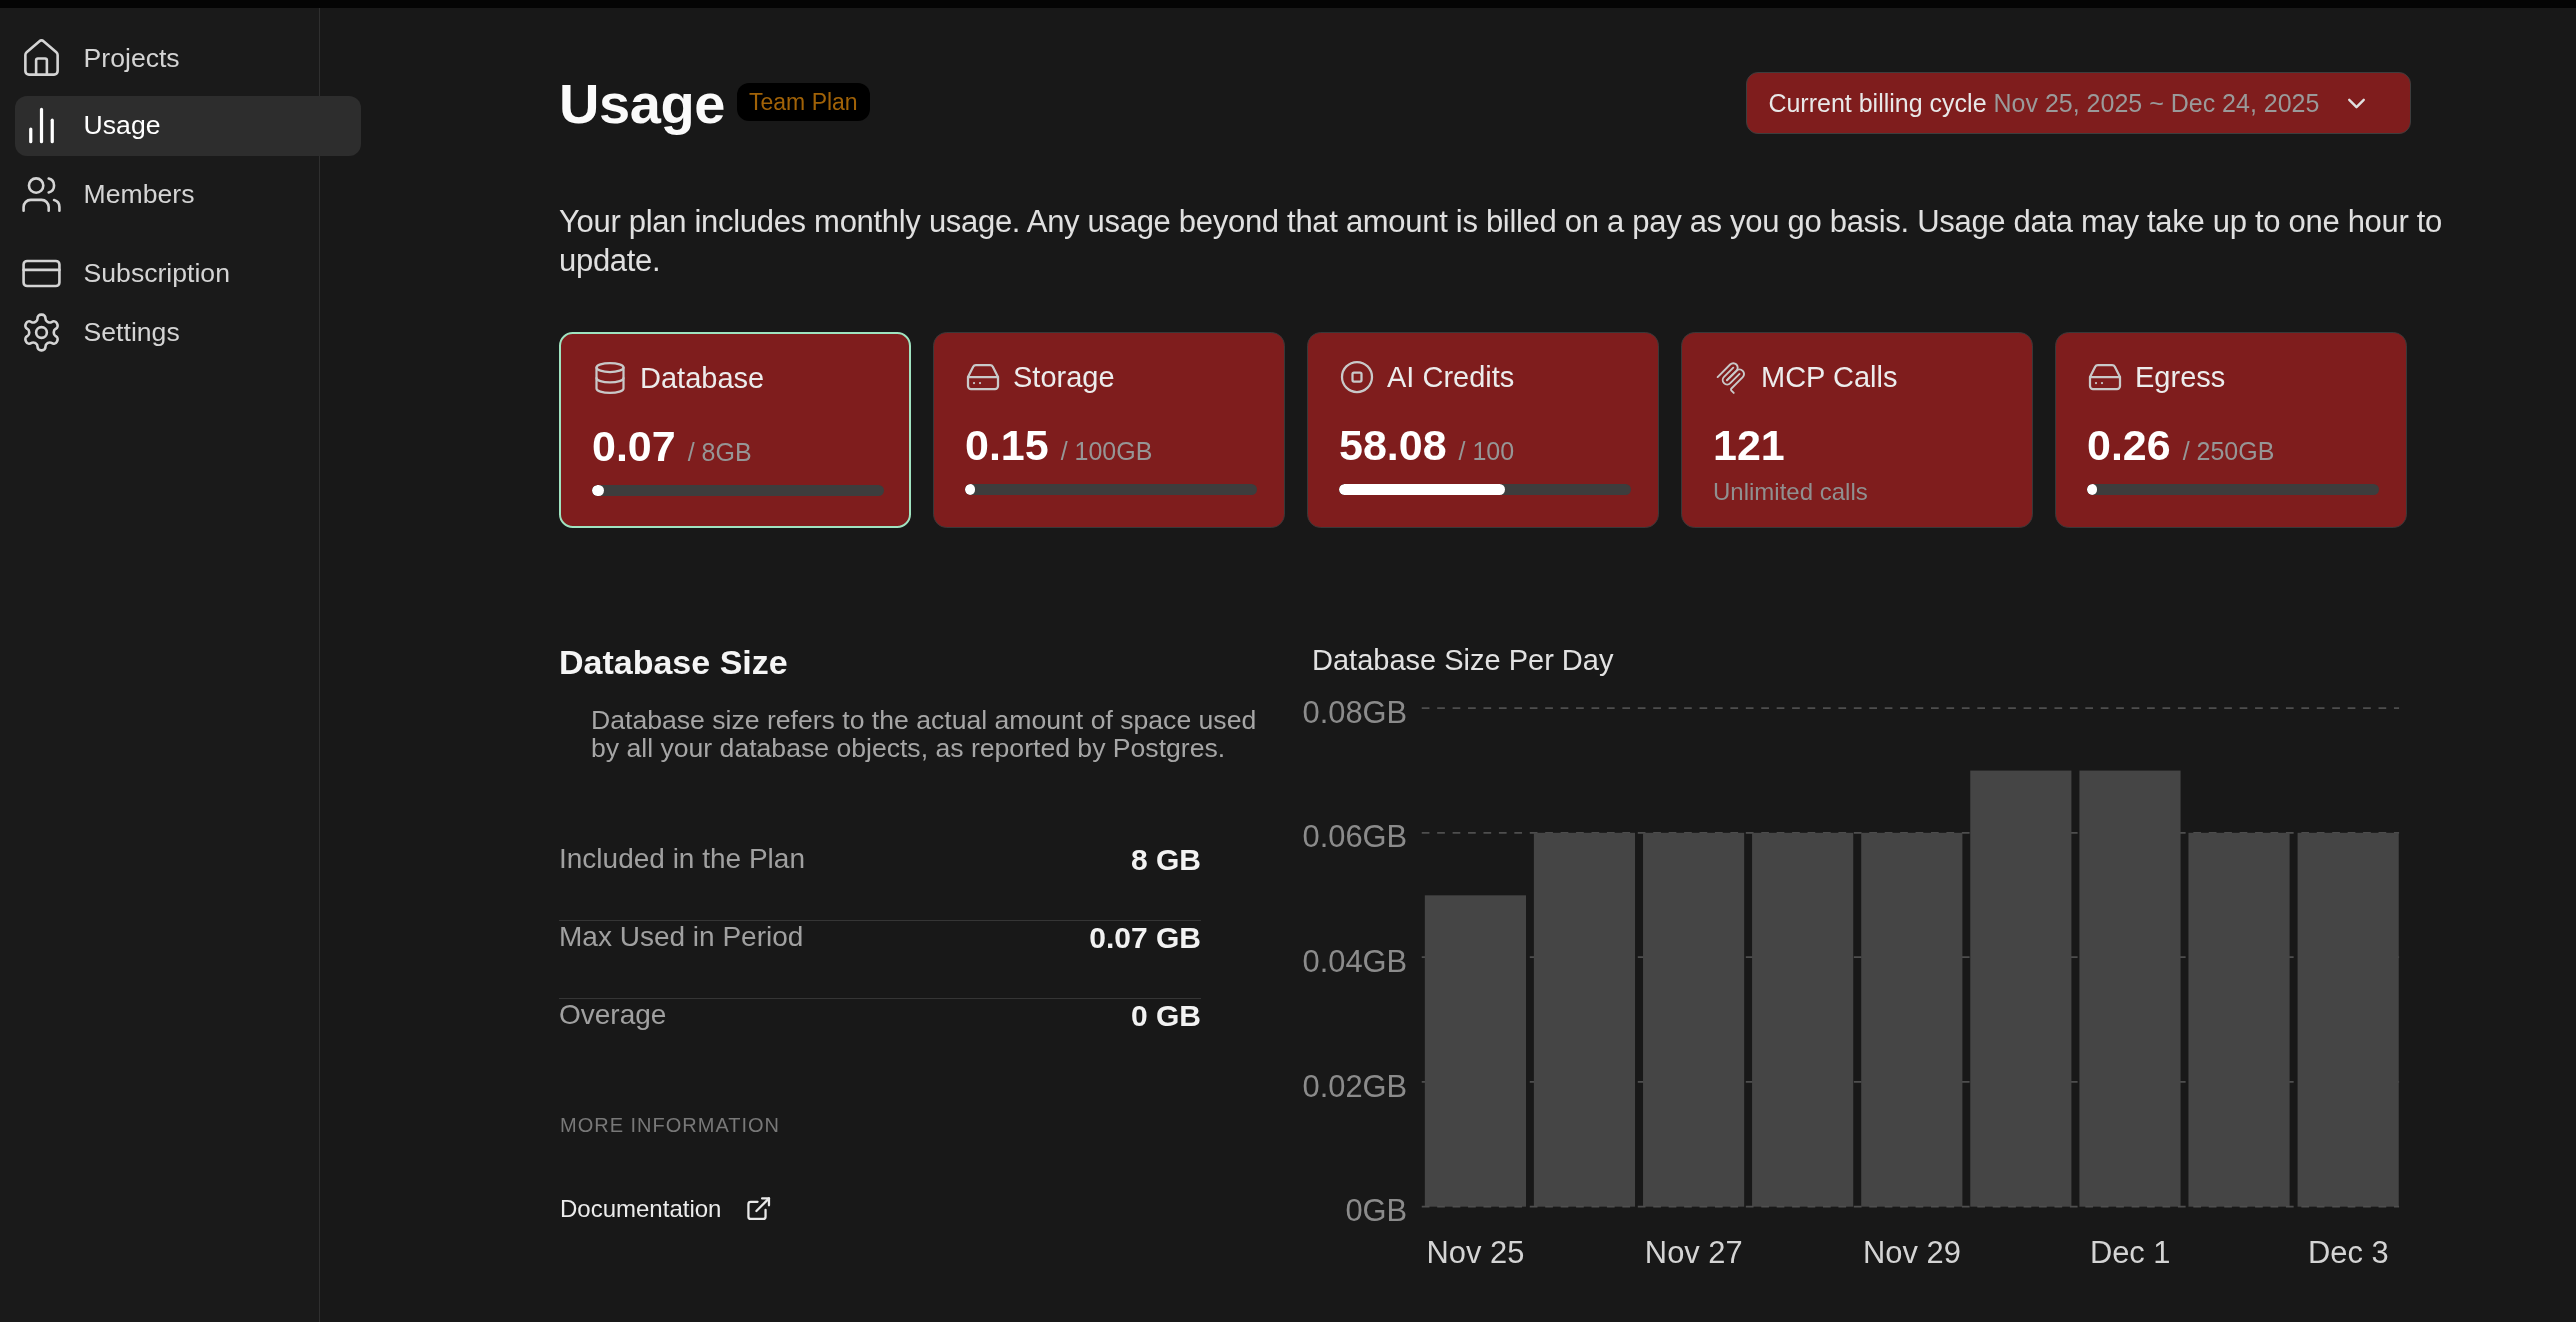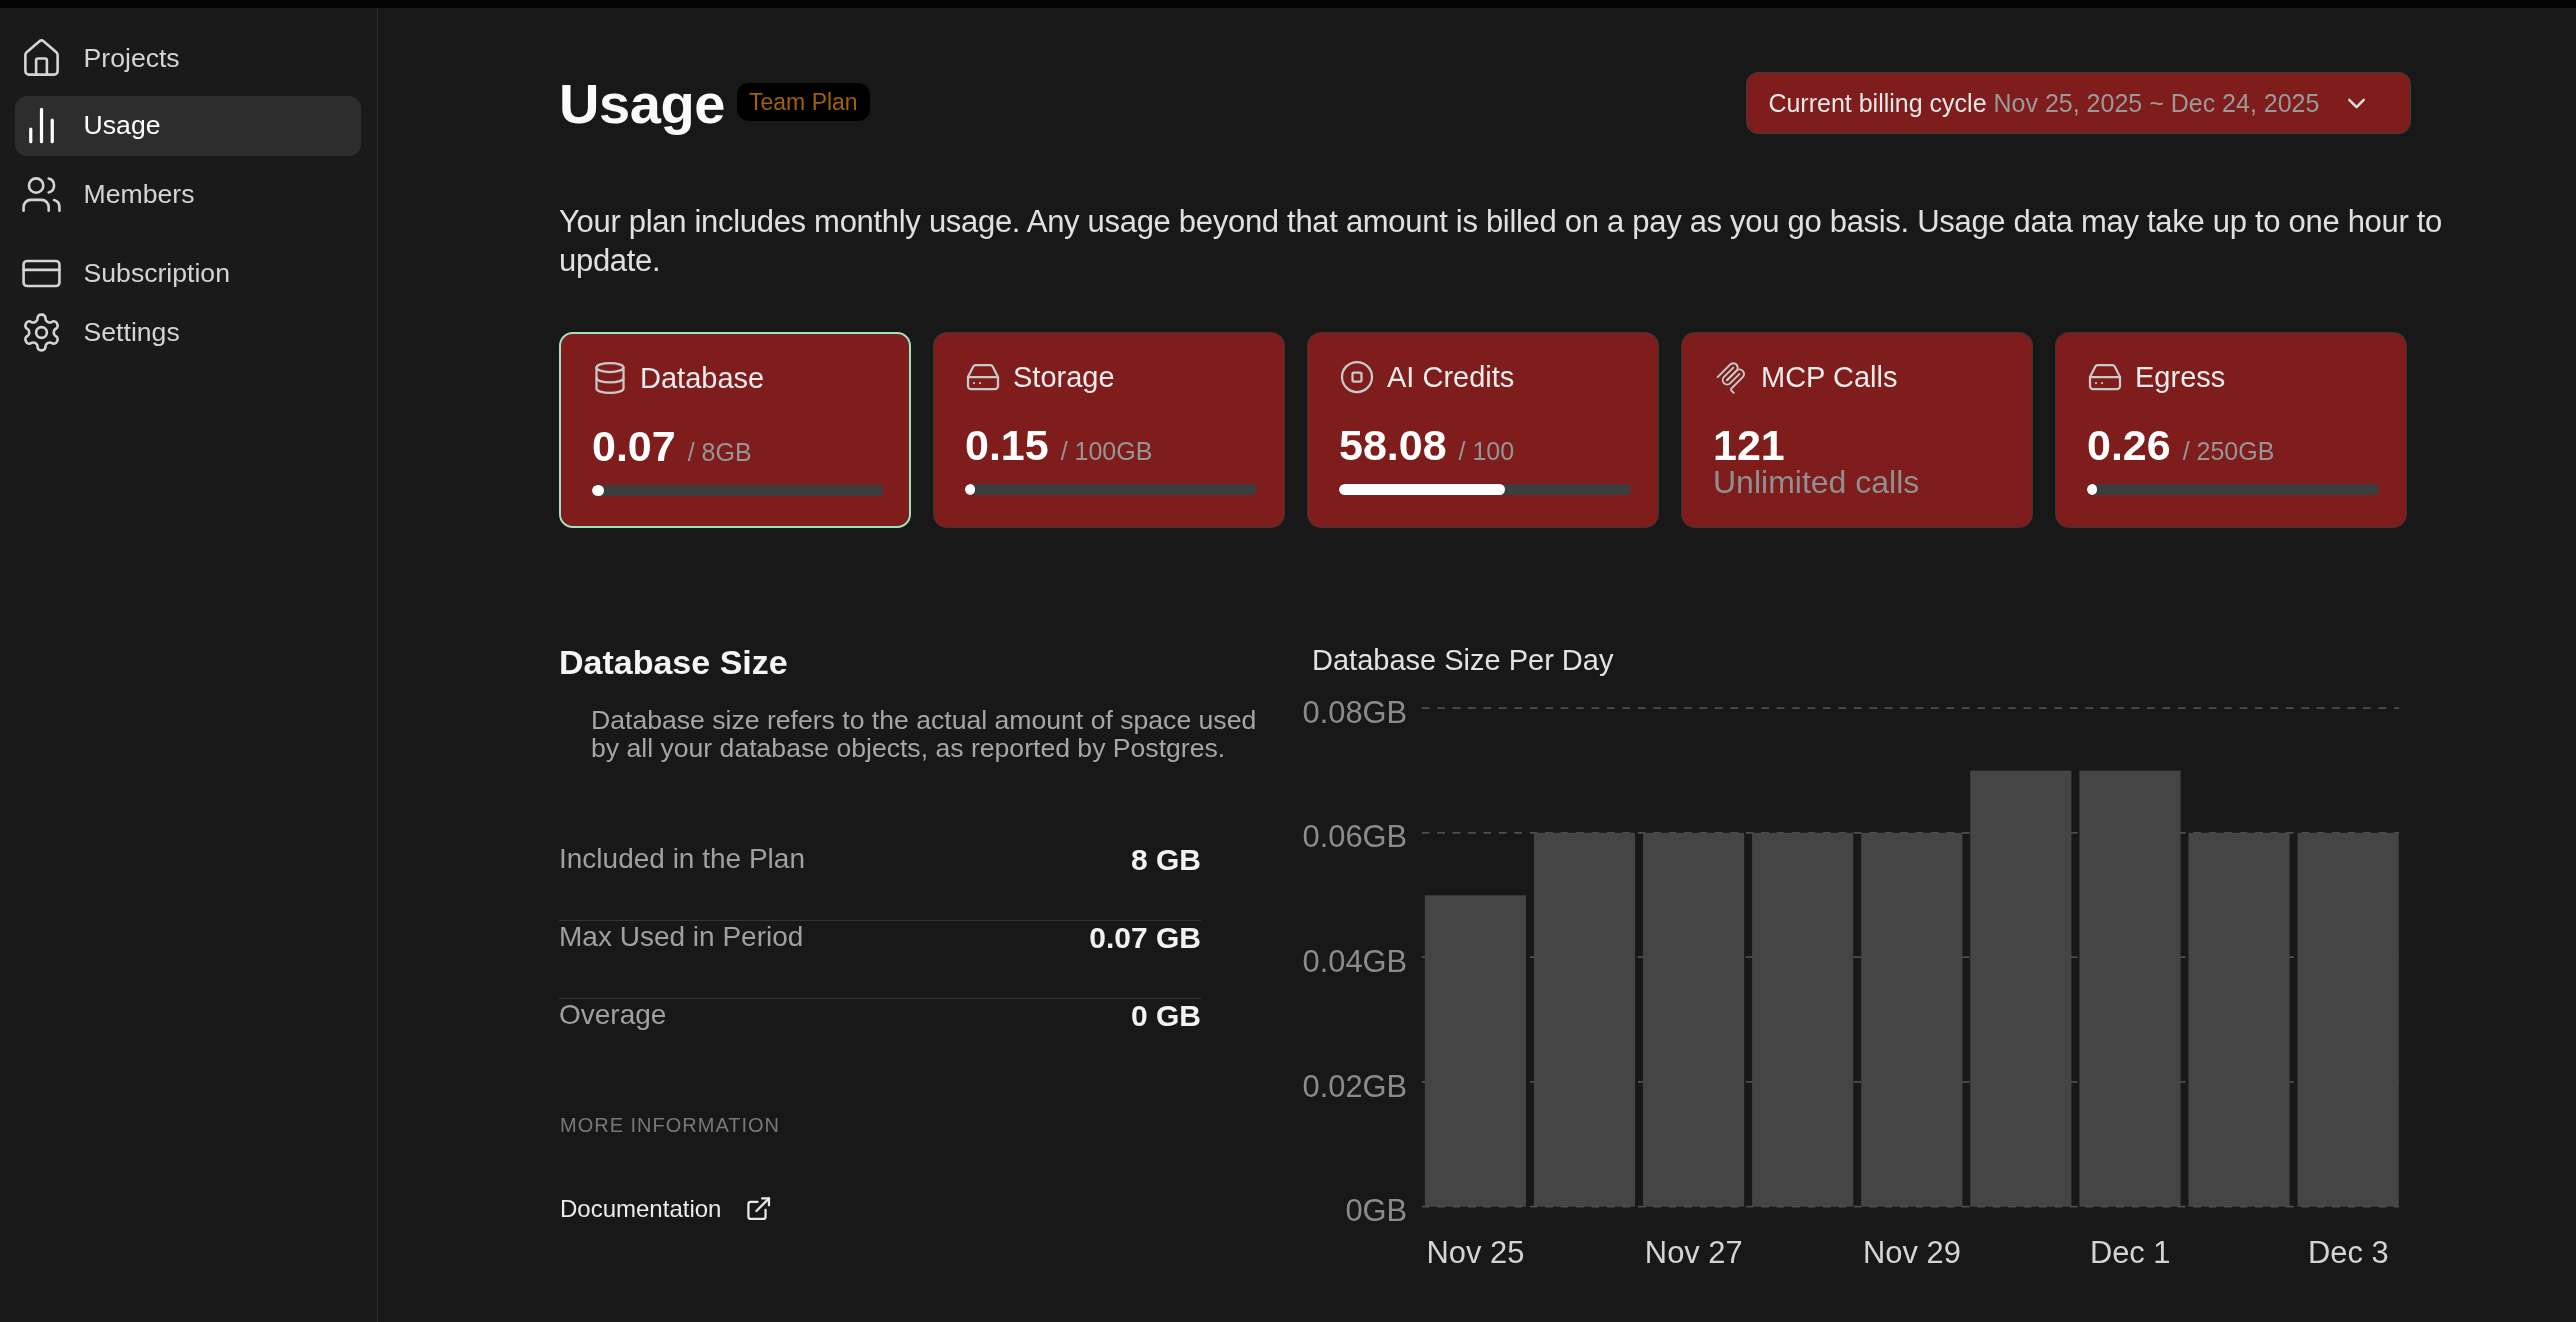--- a/index.html
+++ b/index.html
@@ -1,19 +1,19 @@
 <!DOCTYPE html>
 <html style="font-size:13.7px"><head>
 <meta charset="utf-8">
 <style>
   * { margin:0; padding:0; box-sizing:border-box; }
   html,body { width:2576px; height:1322px; background:#181818; overflow:hidden;
     font-family:"Liberation Sans", sans-serif; }
   .topbar { position:absolute; left:0; top:0; width:2576px; height:7.7px; background:#040404; }
-  .sidebar { position:absolute; left:0; top:7.7px; width:378px; height:1315px;
+  .sidebar { position:absolute; left:0; top:7.7px; width:320px; height:1315px;
     background:#1a1a1a; border-right:1.7px solid #2f2f2f; }
   .nav-item { position:absolute; left:14.6px; width:346px; height:60px; border-radius:12px;
     display:flex; align-items:center; color:#d4d4d4; font-size:26.6px; }
   .nav-item svg { position:absolute; left:5.1px; width:43px; height:43px; stroke-width:1.45; }
   .nav-item span { position:absolute; left:69px; }
   .nav-item.sel svg { stroke-width:1.8; }
   .nav-item.sel { background:#2d2d2d; color:#fff; }
   .title { position:absolute; left:559px; top:76px; font-size:56px; font-weight:700;
     color:#fafafa; line-height:56px; letter-spacing:-0.4px; }
   .badge { position:absolute; left:737px; top:83px; height:38px; border-radius:12px;
@@ -31,21 +31,21 @@
     border-radius:13.7px; padding:26px 31px; position:relative; }
   .card.green { border:2.6px solid #9fe3c0; }
   .card .trow { display:flex; align-items:center; gap:12px; color:#ececec; font-size:29px; }
   .card .trow svg { width:36px; height:36px; color:#c9c9c9; flex:none; stroke-width:1.5; }
   .card .val { position:absolute; left:31px; top:91px; font-size:43px; line-height:43px; font-weight:700;
     color:#fff; white-space:nowrap; }
   .card .val small { font-weight:400; font-size:25px; color:#969696; }
   .card .bar { position:absolute; left:31px; top:151px; width:292px; height:11px;
     border-radius:6px; background:#3d3d3d; overflow:hidden; }
   .card .bar i { display:block; height:11px; border-radius:6px; background:#fff; }
-  .card .sub { position:absolute; left:31px; top:133px; font-size:32px; line-height:33px; color:#909090; }
+  .card .sub { position:absolute; left:31px; top:142px; font-size:24px; line-height:33px; color:#909090; }
   .h2 { position:absolute; left:559px; top:643px; font-size:34px; font-weight:700; color:#f5f5f5; }
   .desc { position:absolute; left:559px; top:706px; width:703px; font-size:26.6px;
     line-height:28px; color:#a6a6a6;margin-left:32px; }
   .tbl { position:absolute; left:559px; top:843px; width:642px; }
   .tbl .row { height:78px; display:flex; align-items:flex-start; padding-bottom:17px; justify-content:space-between;
     border-bottom:1.7px solid #353535; }
   .tbl .row:last-child { border-bottom:none; }
   .tbl .lab { font-size:28px; color:#a0a0a0; }
   .tbl .v { font-size:30px; font-weight:700; color:#f2f2f2; }
   .moreinfo { position:absolute; left:560px; top:1114px; font-size:20px; letter-spacing:1px;

